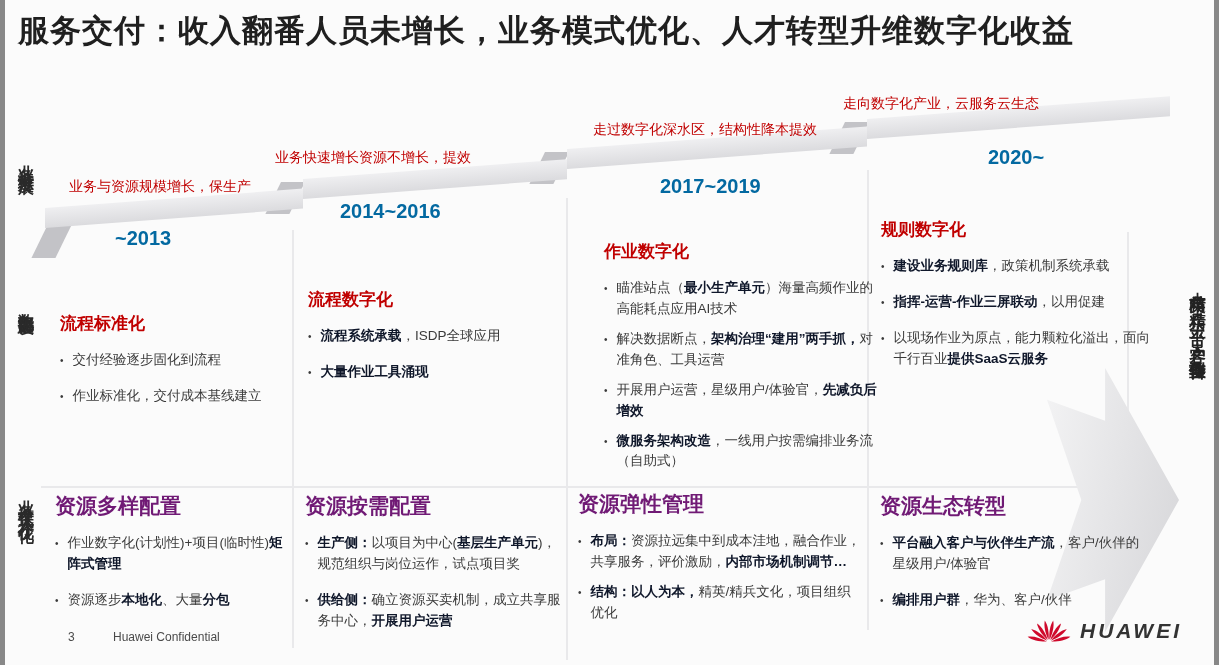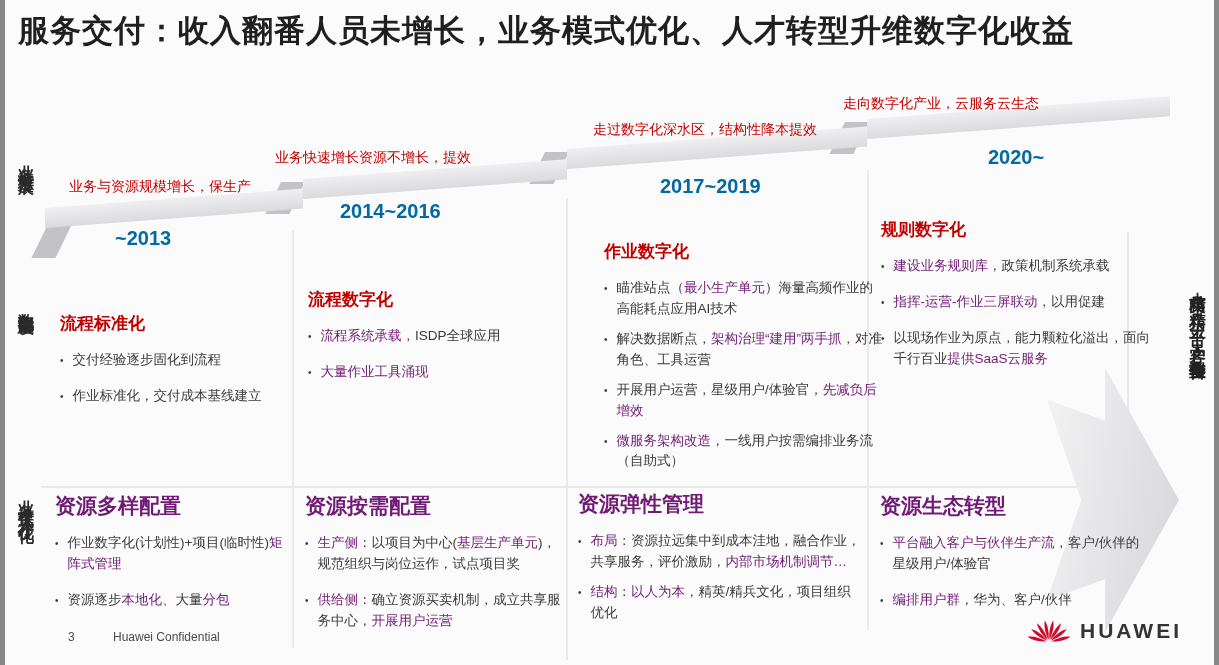--- a/index.html
+++ b/index.html
@@ -72,32 +72,32 @@
   .cap4{left:876px; top:218px; width:276px;}
   .res1{left:50px;  top:492px; width:240px;}
   .res2{left:300px; top:492px; width:260px;}
   .res3{left:573px; top:490px; width:286px;}
   .res4{left:875px; top:492px; width:270px;}
   .shead{margin:0 0 15px 0; font-size:17px; font-weight:800; color:#c00000;}
   .res .shead{font-size:21px; color:#701a75; margin-bottom:13px;}
   .bullet{display:flex; gap:9px; margin-bottom:15px; font-size:13.5px; color:#3a3a3a; line-height:1.55;}
   .tight .bullet{margin-bottom:9px;}
   .bullet .dot{flex:0 0 auto; font-size:10px; line-height:2.1; color:#3a3a3a;}
-  .btext b{font-weight:400; color:#701a75;}
+  .btext b{font-weight:700; color:#0f172a;}
   
   .arrow{
     position:absolute; left:1042px; top:368px; width:132px; height:264px; z-index:1;
     background:linear-gradient(100deg,#f3f3f4,#d6d6d9);
     clip-path:polygon(0 12%, 44% 20%, 44% 0, 100% 50%, 44% 100%, 44% 80%, 0 88%, 26% 50%);
   }
   
   .page-num{position:absolute; left:63px; top:630px; font-size:12px; color:#4a4a4a;}
   .confidential{position:absolute; left:108px; top:630px; font-size:12px; color:#4a4a4a;}
   .logo{position:absolute; left:1022px; top:616px; display:flex; align-items:center; gap:9px; z-index:3;}
-  .wordmark{font-size:21px; font-weight:800; color:#333; letter-spacing:3px;}
+  .wordmark{font-size:21px; font-weight:800; color:#333; letter-spacing:3px;font-style:italic;}
 </style>
 </head>
 <body>
 
 <div class="canvas">
 
   <h1 class="title">服务交付：收入翻番人员未增长，业务模式优化、人才转型升维数字化收益</h1>
 
   <div class="vlabel vl1">业务持续发展</div>
   <div class="vlabel vl2">数字化能力建设</div>

